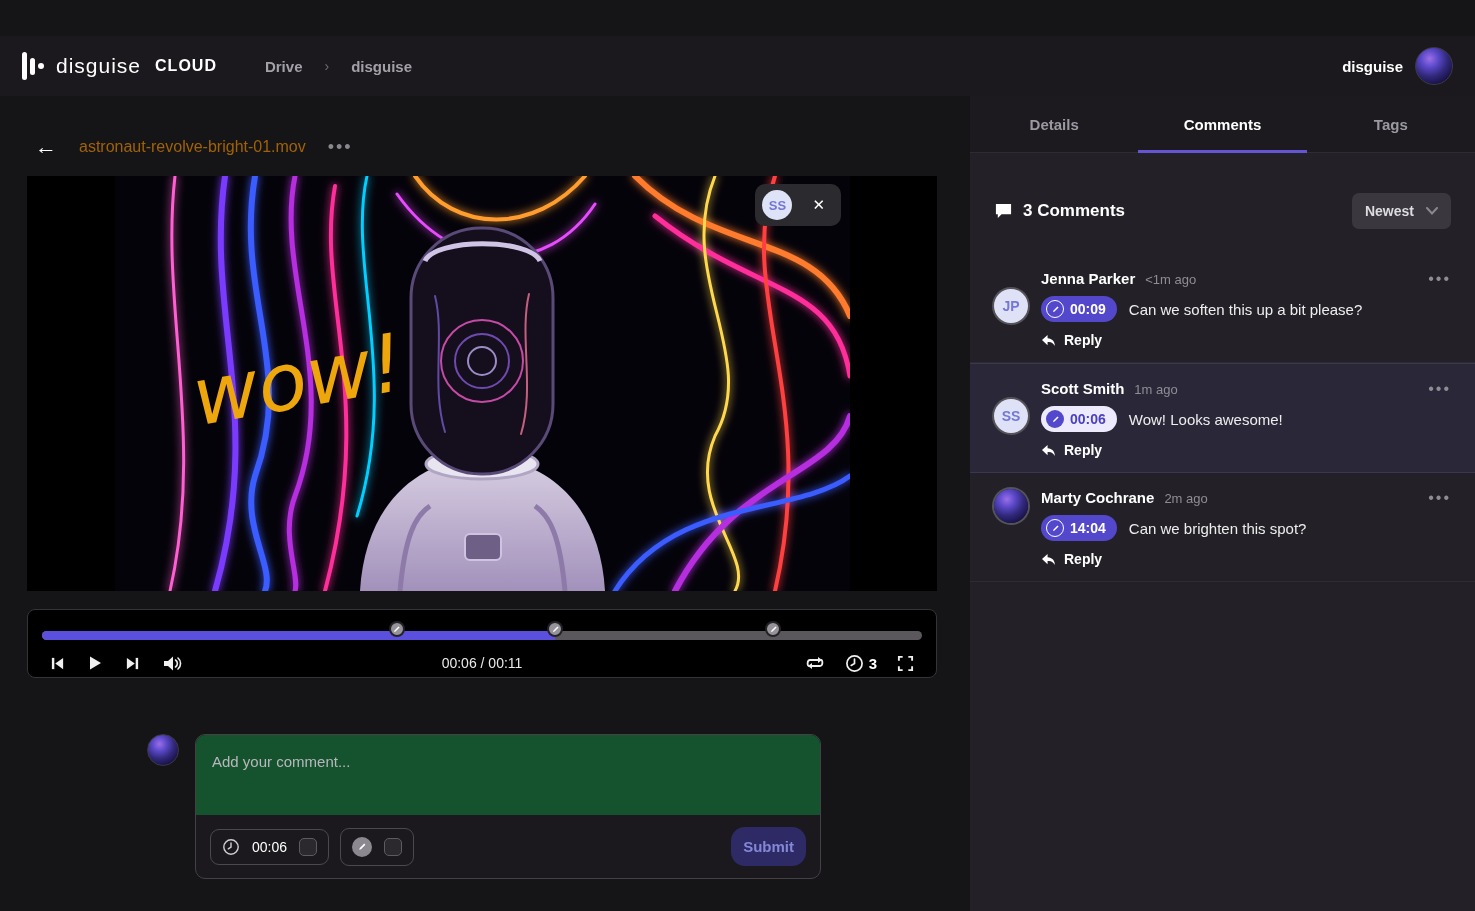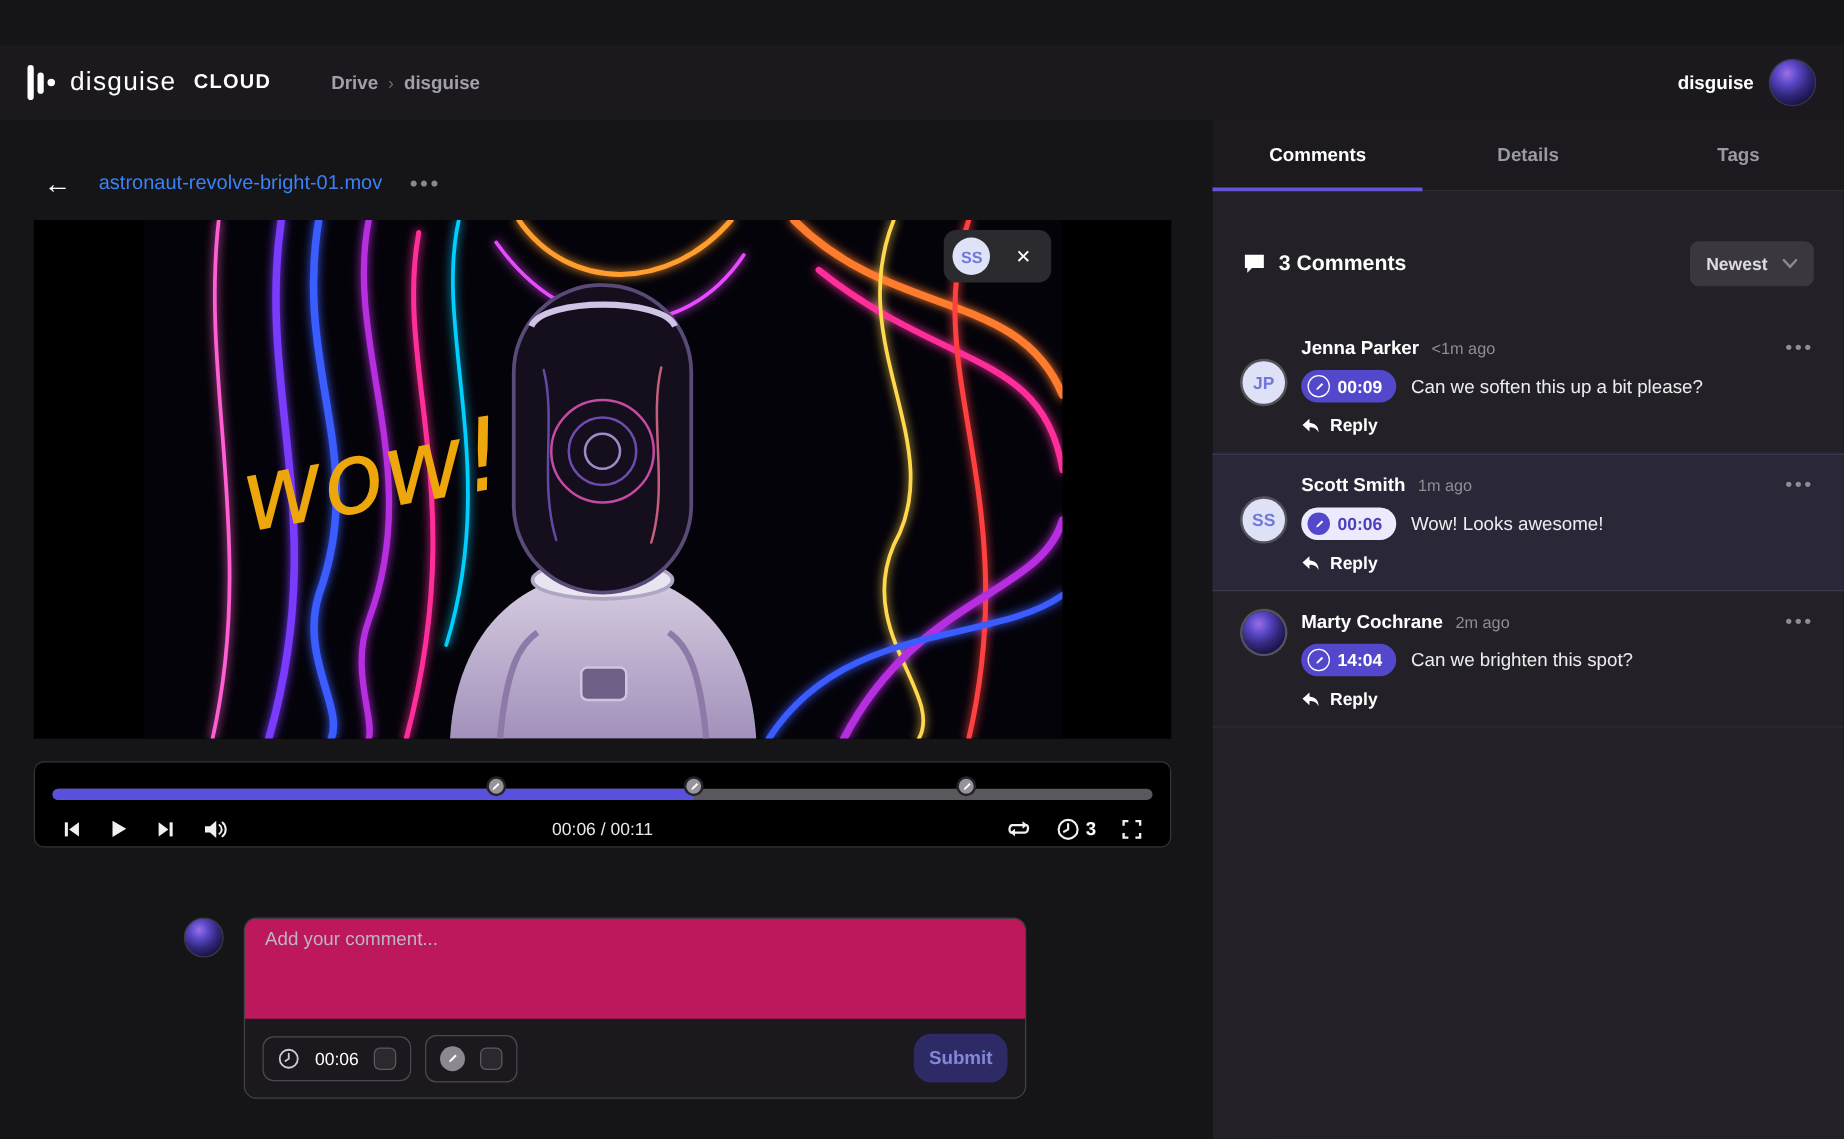--- a/index.html
+++ b/index.html
@@ -8,38 +8,38 @@
 
   
   .topnav { height:60px; background:#1b191d; display:flex; align-items:center; padding:0 22px;margin-top:36px; }
   .logo-wrap { display:flex; align-items:center; gap:12px; }
   .logo-mark { display:flex; align-items:center; gap:3px; height:30px; }
   .logo-mark .b1 { width:5px; height:28px; background:#fff; border-radius:3px; }
   .logo-mark .b2 { width:5px; height:17px; background:#fff; border-radius:3px; }
   .logo-mark .b3 { width:6px; height:6px; background:#fff; border-radius:50%; }
   .brand { font-size:21px; font-weight:300; letter-spacing:1px; color:#fff; }
   .brand-suffix { font-size:16px; font-weight:700; letter-spacing:1px; color:#fff; margin-left:2px; }
-  .breadcrumb { display:flex; align-items:center; gap:8px; margin-left:48px; }
+  .breadcrumb { display:flex; align-items:center; gap:22px; margin-left:48px; }
   .crumb { color:#a3a1a8; font-size:15px; font-weight:600; cursor:pointer; }
   .crumb-sep { color:#6f6d74; font-size:14px; }
   .nav-right { margin-left:auto; display:flex; align-items:center; gap:12px; }
   .nav-user { color:#fff; font-size:15px; font-weight:700; }
   .avatar-photo { width:38px; height:38px; border-radius:50%;
     background:radial-gradient(circle at 38% 30%, #9b6fe8 0%, #5a48c8 26%, #32297c 52%, #181247 78%, #0c0a24 100%);
     border:1px solid #3c3a42; }
 
   
   .layout { display:flex; height:851px; }
   .main { width:970px; background:#151417; position:relative; }
   .sidebar { width:505px; background:#232127; display:flex; flex-direction:column; }
 
   
   .title-row { display:flex; align-items:center; gap:22px; margin:40px 0 0 35px; }
   .back-btn { color:#fff; font-size:22px; line-height:1; cursor:pointer; background:none; border:none; }
-  .file-title { font-size:16px; color:#3b82f6; }
+  .file-title { font-size:16px; color:#a16207; }
   .more-dots { color:#8a888e; font-size:18px; letter-spacing:2px; cursor:pointer; background:none; border:none; }
 
   
   .player { position:relative; width:910px; height:415px; margin:18px 0 0 27px; background:#000; overflow:hidden; }
   .video-frame { position:absolute; left:88px; top:0; width:735px; height:415px; }
   .overlay-chip { position:absolute; top:8px; right:96px; background:#2b2b2f; border-radius:10px;
     display:flex; align-items:center; gap:20px; padding:6px 16px 6px 7px; }
   .chip-avatar { width:30px; height:30px; border-radius:50%; background:#dfe3f7; color:#7277d6;
     font-size:13px; font-weight:600; display:flex; align-items:center; justify-content:center; }
   .chip-close { color:#fff; font-size:15px; cursor:pointer; background:none; border:none; }
@@ -56,22 +56,22 @@
   .ctrl-left { display:flex; align-items:center; gap:22px; }
   .icon-btn { background:none; border:none; cursor:pointer; display:flex; align-items:center; gap:5px; color:#f0f0f0; }
   .time-display { position:absolute; left:0; right:0; text-align:center; font-size:14px; color:#e9e9e9; pointer-events:none; }
   .ctrl-right { margin-left:auto; display:flex; align-items:center; gap:20px; }
   .clock-count { font-size:15px; font-weight:600; color:#fff; }
 
   
   .compose-row { display:flex; align-items:flex-start; gap:16px; margin:56px 0 0 147px; }
   .compose-avatar { width:32px; height:32px; }
   .compose-box { width:626px; border:1px solid #434146; border-radius:10px; background:#1b191d; overflow:hidden; }
-  .compose-input { display:block; width:100%; height:80px; background:#be185d; border:none; outline:none; resize:none;
-    padding:8px 16px; font-family:"Liberation Sans", sans-serif; font-size:15px; color:#e9e9e9; }
+  .compose-input { display:block; width:100%; height:80px; background:#14532d; border:none; outline:none; resize:none;
+    padding:18px 16px; font-family:"Liberation Sans", sans-serif; font-size:15px; color:#e9e9e9; }
   .compose-input::placeholder { color:#b9b7bd; opacity:1; }
   .compose-tools { display:flex; align-items:center; gap:11px; padding:12px 14px; }
   .tool-pill { display:flex; align-items:center; gap:12px; border:1px solid #4b494f; border-radius:9px;
     padding:8px 11px; background:transparent; cursor:pointer; }
   .tool-time { font-size:14px; color:#fff; }
   .checkbox { width:18px; height:18px; border:1px solid #5d5b61; border-radius:5px; background:#2b292e; cursor:pointer; }
   .pen-circle { width:20px; height:20px; border-radius:50%; background:#8b898f; display:flex; align-items:center; justify-content:center; }
   .submit-btn { margin-left:auto; background:#2e2a66; color:#8487d8; border:none; border-radius:14px;
     padding:11px 12px; font-size:15px; font-weight:700; font-family:"Liberation Sans", sans-serif; cursor:pointer; }
 
@@ -300,22 +300,22 @@
             <span class="checkbox"></span>
           </div>
           <button class="submit-btn">Submit</button>
         </div>
       </div>
     </div>
   </main>
 
   <aside class="sidebar">
     <div class="tabbar">
+      <div class="tab">Details</div>
       <div class="tab active">Comments</div>
-      <div class="tab">Details</div>
       <div class="tab">Tags</div>
     </div>
 
     <div class="comments-head">
       <span class="comments-count">
         <svg width="19" height="18" viewBox="0 0 20 19">
           <path d="M2 2 h16 v11 h-10 l-4 4 v-4 h-2 Z" fill="#fff" rx="3"></path>
         </svg>
         <span>3 Comments</span>
       </span>

